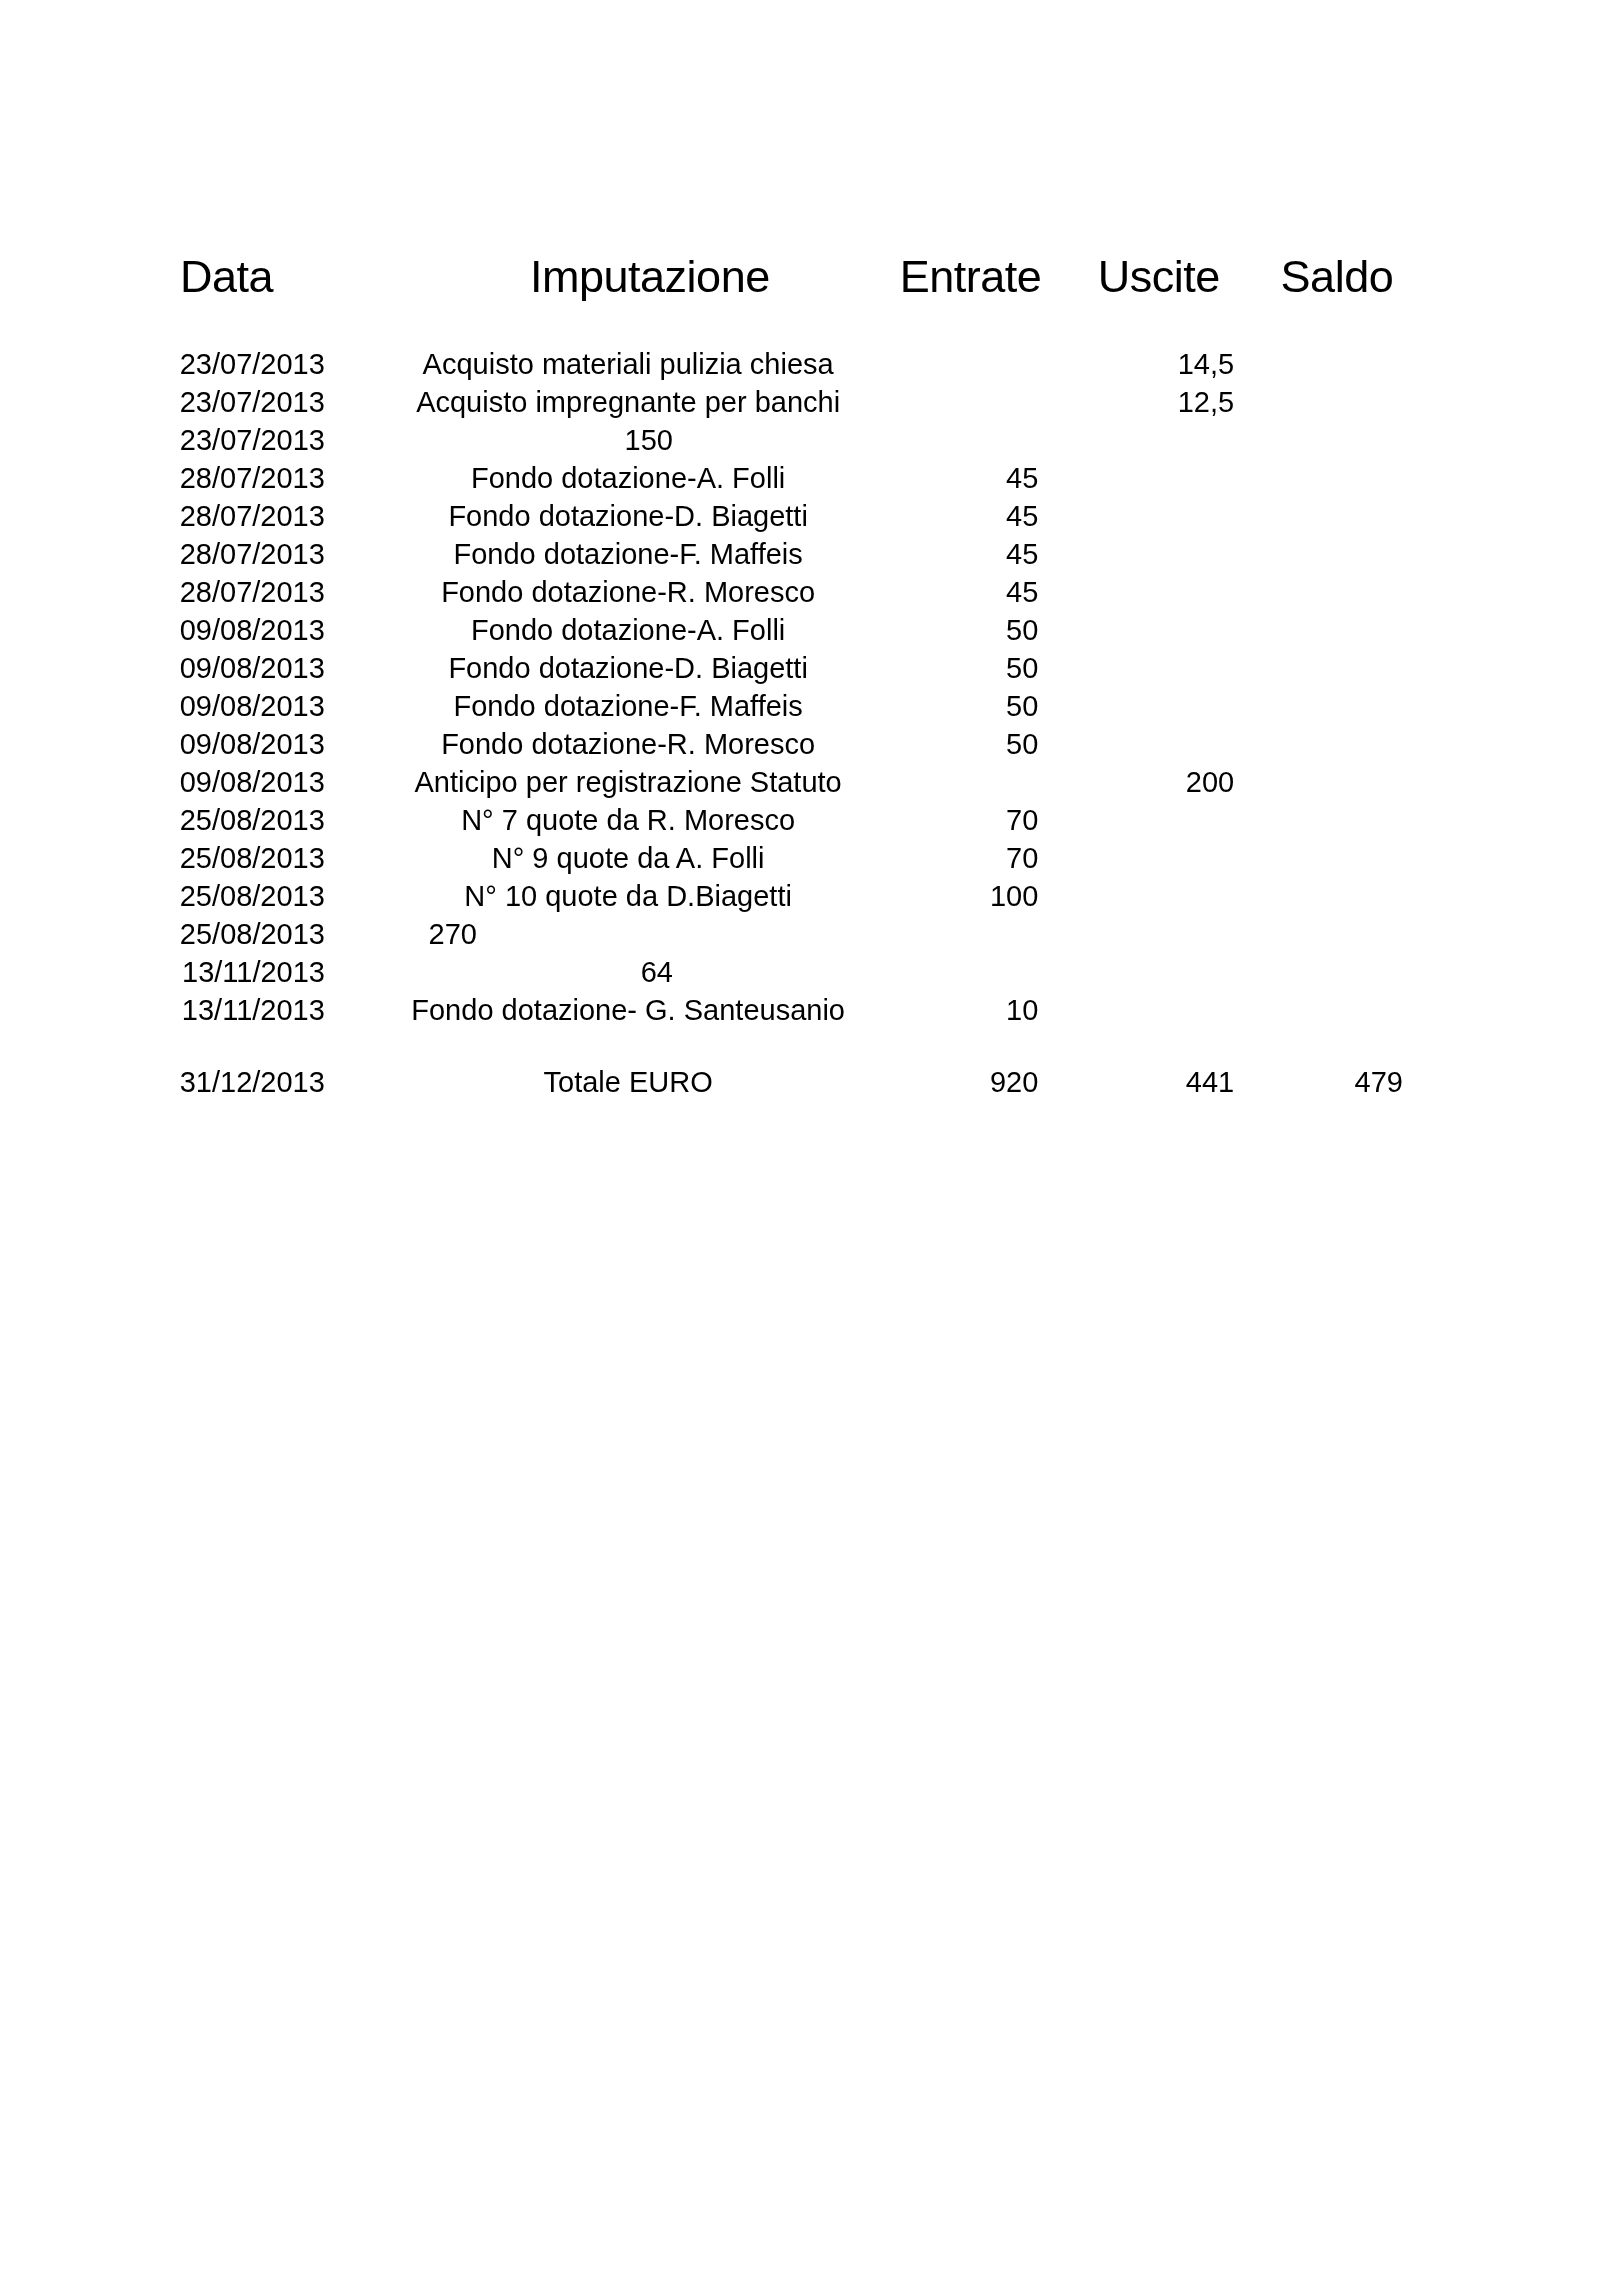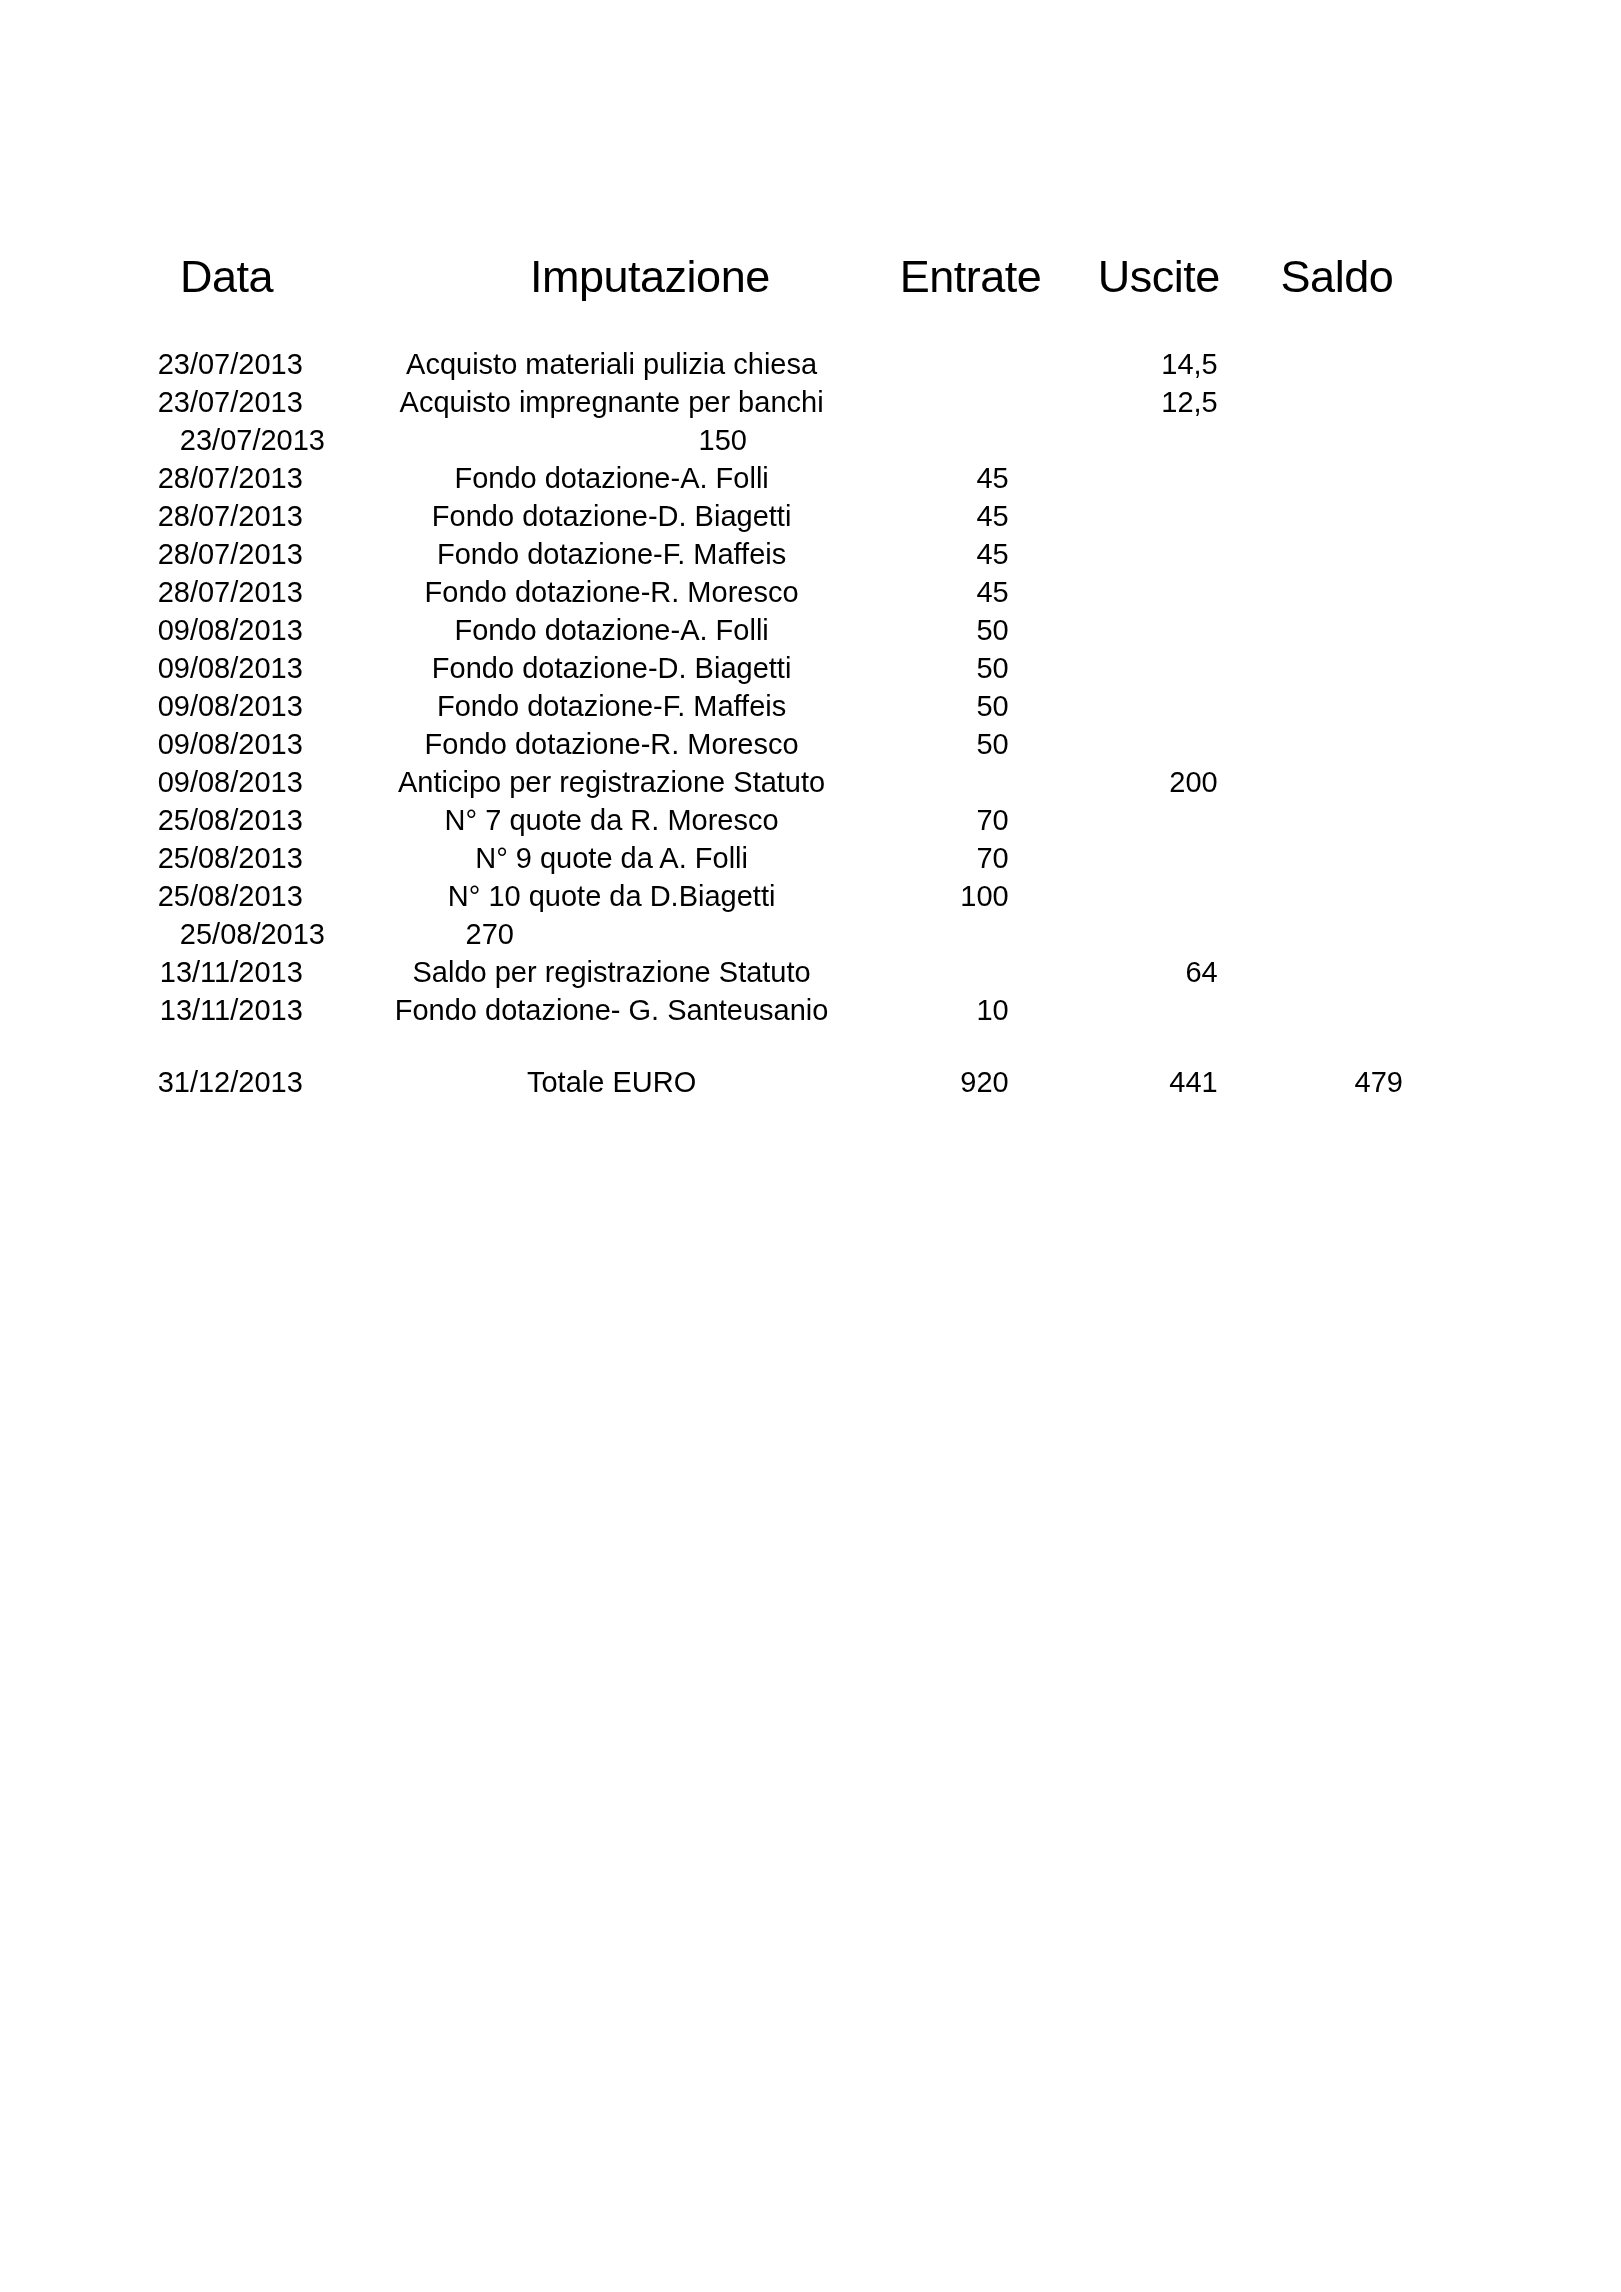--- a/index.html
+++ b/index.html
@@ -46,21 +46,20 @@
   .header-row .c-usc { padding-right: 19.6px; }
   .header-row .c-sal { padding-right: 9.8px; }
 
   .spacer-a { height: 39px; }
   .spacer-b { height: 34px; }
 
   .data-row, .total-row {
     font-size: 29px;
     line-height: 38px;
     height: 38px;
-    gap: 37px;
   }
 </style>
 </head>
 <body>
 
 <div class="page">
   <div class="ledger">
 
     <div class="row header-row">
       <div class="cell c-date">Data</div>
@@ -194,21 +193,20 @@
 
   <div class="row data-row">
     <div class="cell c-date">25/08/2013</div>
     <div class="cell c-ent">270</div>
     <div class="cell c-usc"></div>
     <div class="cell c-sal"></div>
   </div>
 
   <div class="row data-row">
     <div class="cell c-date">13/11/2013</div>
-    <div class="cell c-desc">Saldo per registrazione Statuto</div>
     <div class="cell c-ent"></div>
     <div class="cell c-usc">64</div>
     <div class="cell c-sal"></div>
   </div>
 
   <div class="row data-row">
     <div class="cell c-date">13/11/2013</div>
     <div class="cell c-desc">Fondo dotazione- G. Santeusanio</div>
     <div class="cell c-ent">10</div>
     <div class="cell c-usc"></div>

